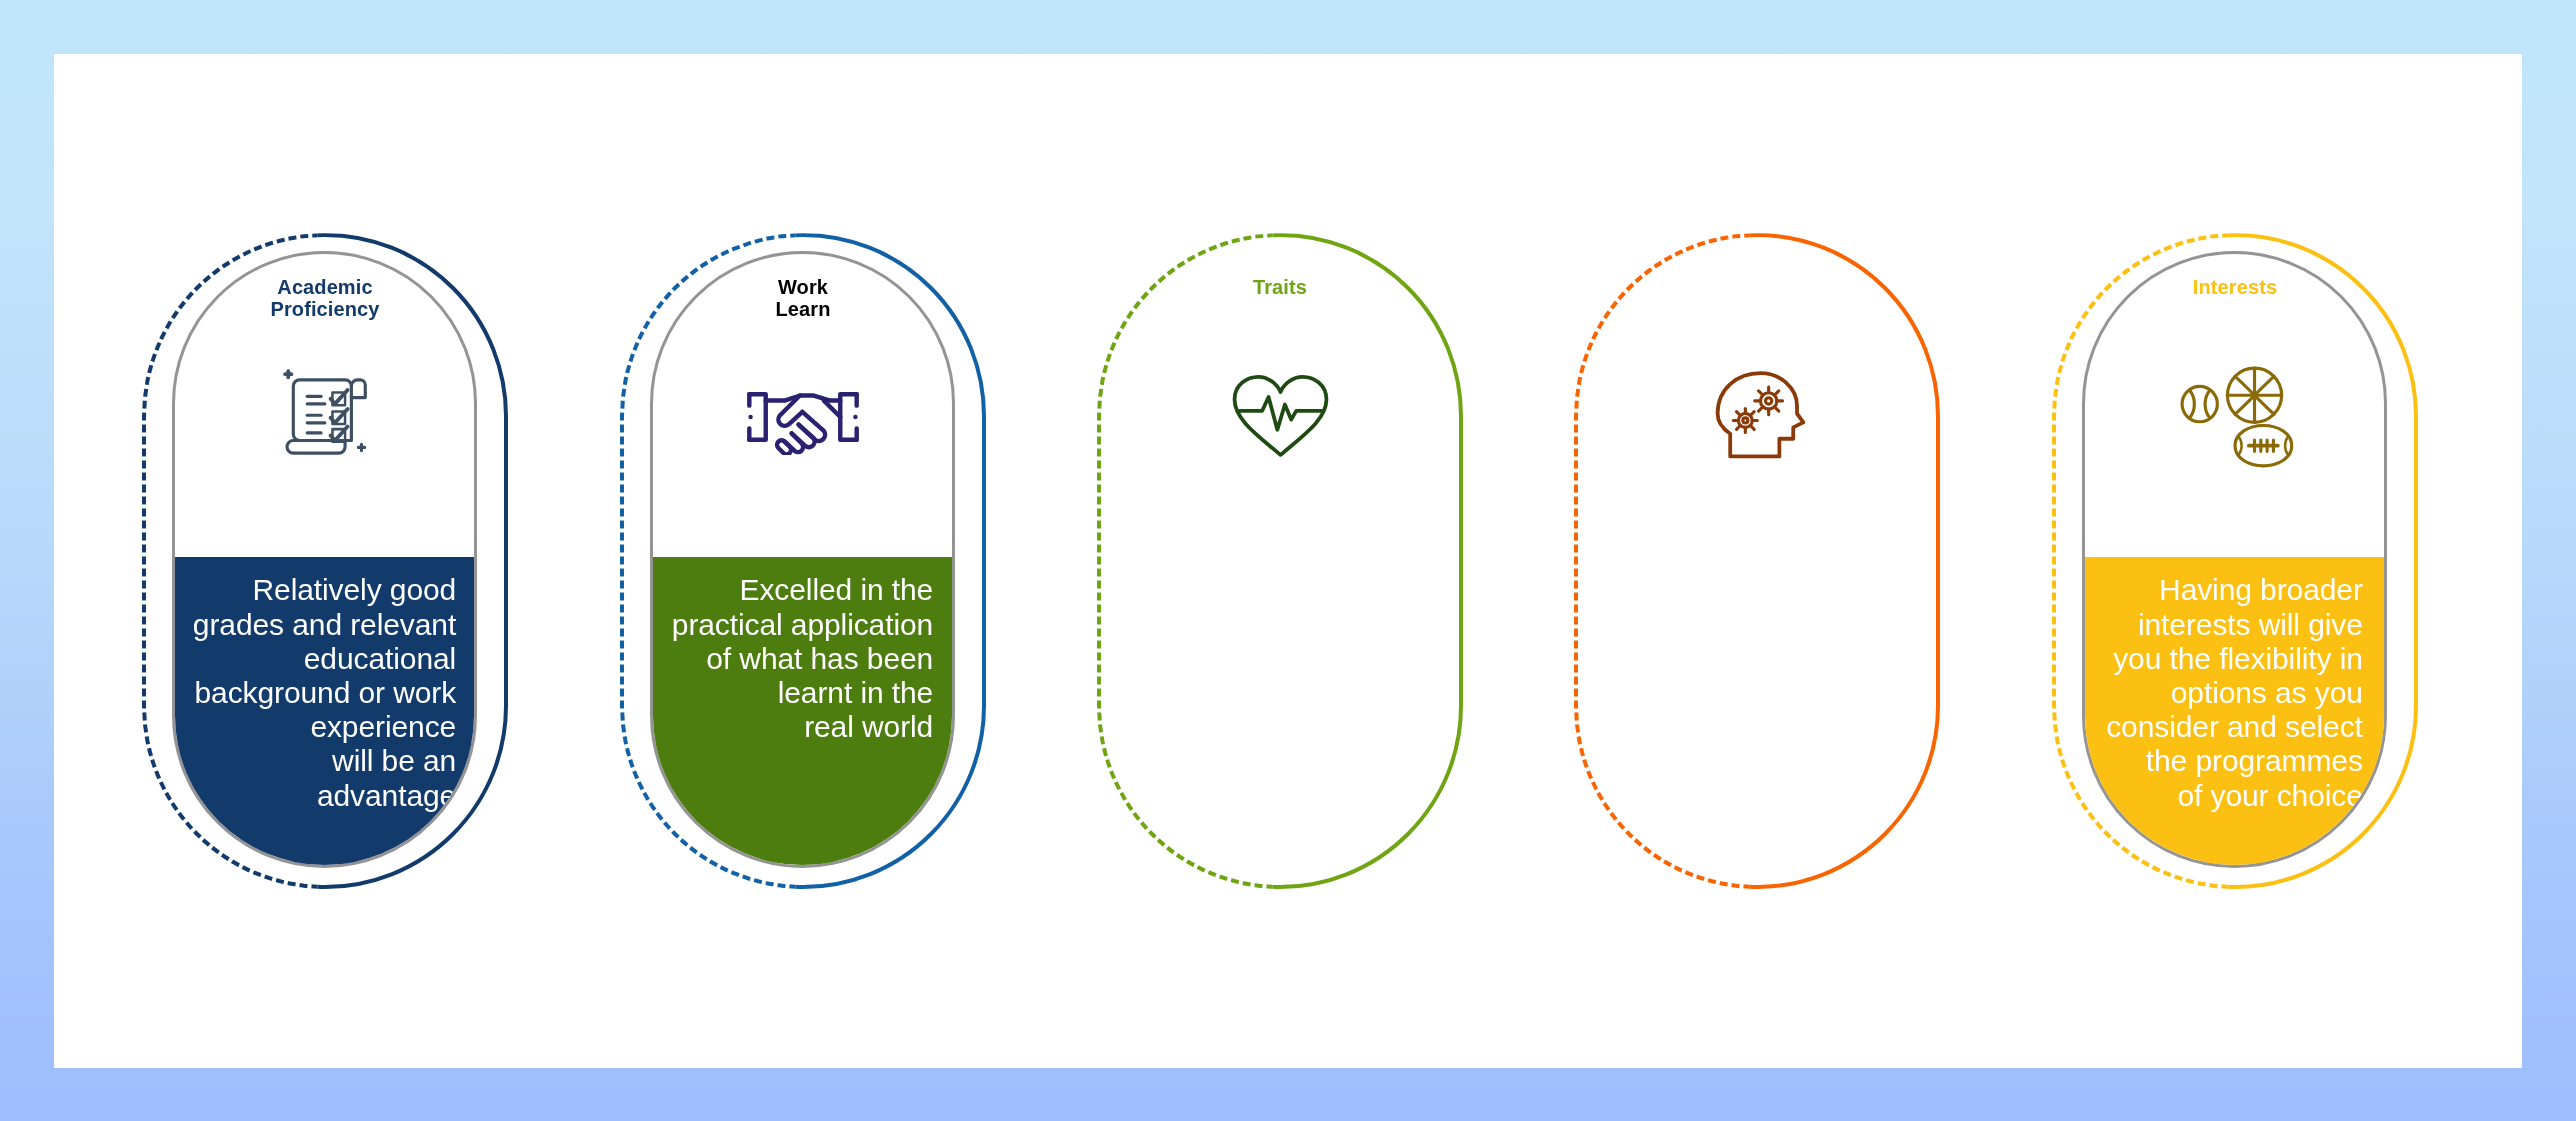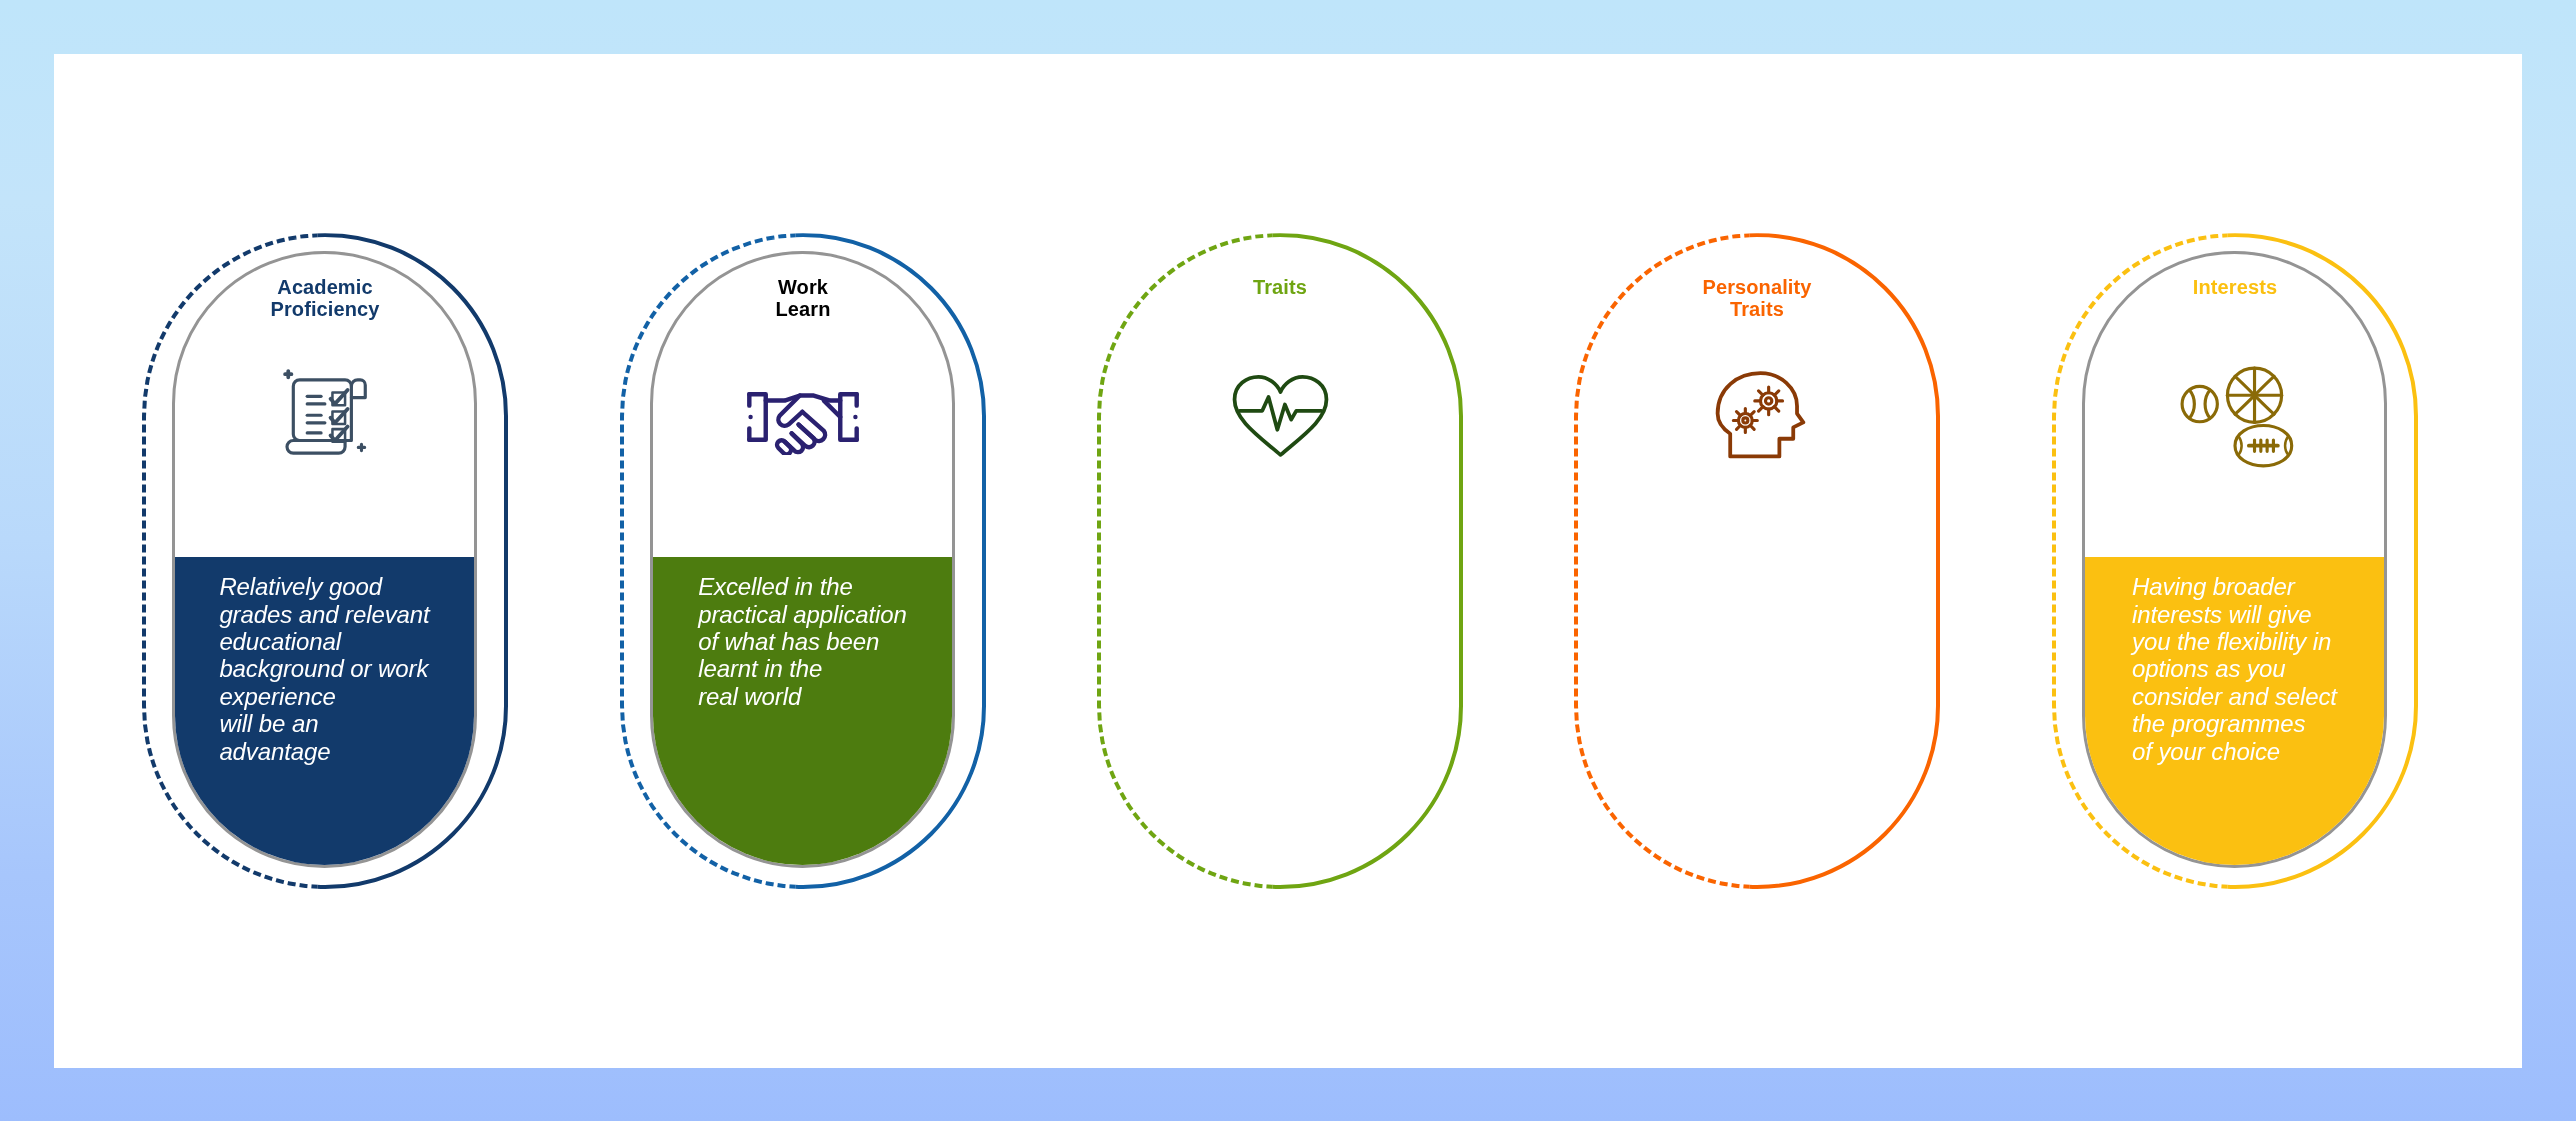--- a/index.html
+++ b/index.html
@@ -86,27 +86,26 @@
     bottom: 0;
     display: flex;
     align-items: flex-start;
     justify-content: center;
     padding: 16.4px 8.8px 0 8.8px;
     box-sizing: border-box;
   }
 
   .body-text {
     color: #ffffff;
-    font-size: 24px;
+    font-size: 30px;
     line-height: 1.14;
-    text-align: left;
+    text-align: right;
     font-weight: 400;
     white-space: pre-line;
     letter-spacing: -0.1px;
-    font-style: italic;
   }
 
   
   .card-title {
     position: absolute;
     left: 0;
     right: 0;
     top: 49px;
     text-align: center;
     font-size: 20px;
@@ -222,22 +221,20 @@
           <path d="M85 136 C 50 106, 12 80, 12 48 C 12 24, 32 12, 50 12 C 66 12, 80 24, 85 36
                    C 90 24, 104 12, 120 12 C 138 12, 158 24, 158 48 C 158 80, 120 106, 85 136 Z"></path>
           <path d="M20 66 h36 l10 -22 l14 52 l12 -40 l10 24 l8 -14 h40"></path>
         </svg>
       </div>
     </div>
 
     <div class="card card-3">
       <div class="ring-outer-dashed" style="border-color: rgb(250, 100, 0);"></div>
       <div class="ring-outer-solid" style="border-color: rgb(250, 100, 0);"></div>
-      <div class="card-title" style="color: rgb(250, 100, 0);">Personality
-Traits</div>
       <div class="card-icon">
         <svg width="104" height="98" viewBox="0 0 165 155" fill="none" stroke="#8A3A06" stroke-width="6" stroke-linecap="round" stroke-linejoin="round">
           <path d="M20 72 C 20 32, 52 8, 88 8 C 120 8, 146 32, 146 60 L 146 72 L 156 86 L 140 94
                    L 140 112 L 118 112 L 118 140 L 40 140 L 40 104 C 28 96, 20 86, 20 72 Z"></path>
           <g stroke-width="5">
             <circle cx="101" cy="52" r="13"></circle>
             <circle cx="101" cy="52" r="5"></circle>
             <path d="M101 30 v9 M101 65 v9 M79 52 h9 M114 52 h9
                      M85 36 l7 7 M110 61 l7 7 M117 36 l-7 7 M92 61 l-7 7"></path>
           </g>

